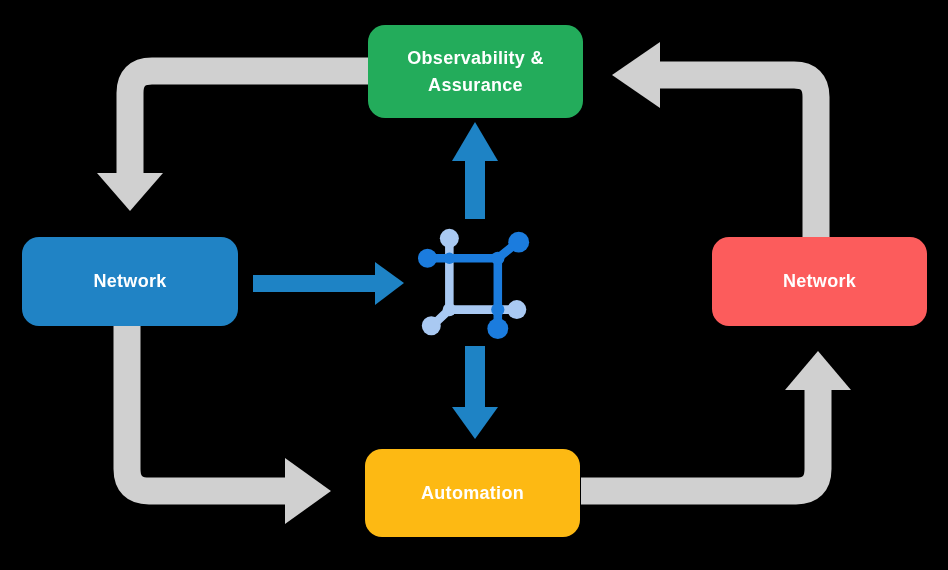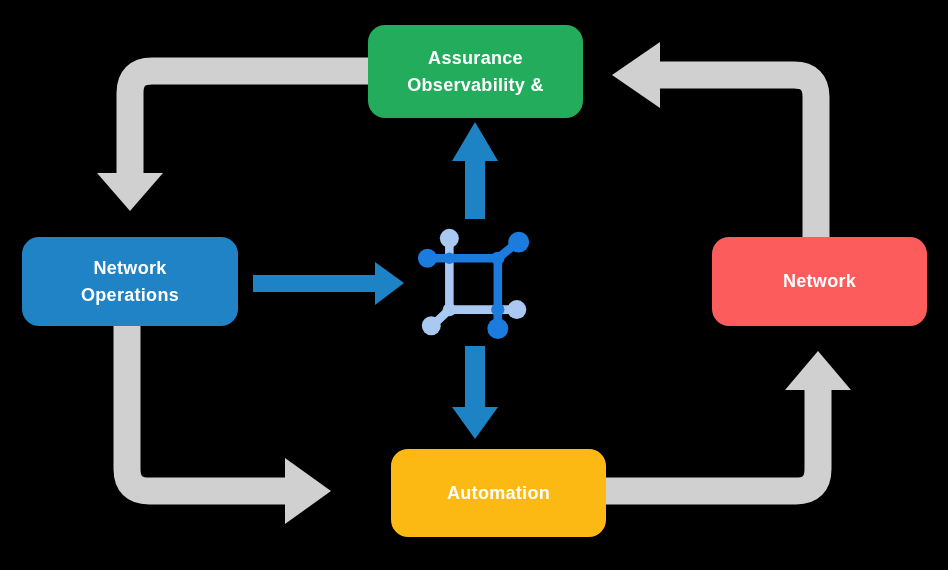--- a/index.html
+++ b/index.html
@@ -29,21 +29,21 @@
     text-align: center;
     color: #FFFFFF;
     font-size: 18px;
     font-weight: bold;
     line-height: 1.45;
     letter-spacing: 0.3px;
   }
   .node-observability { left: 368px; top: 25px;  width: 215px; height: 93px; }
   .node-operations    { left: 22px;  top: 237px; width: 216px; height: 89px; }
   .node-infrastructure{ left: 712px; top: 237px; width: 215px; height: 89px; }
-  .node-automation    { left: 365px; top: 449px; width: 215px; height: 88px; margin-left: 26px; }
+  .node-automation    { left: 365px; top: 449px; width: 215px; height: 88px; }
 
   .gray-shaft { stroke: #D0D0D0; stroke-width: 27; fill: none; }
   .gray-head  { fill: #D0D0D0; }
   .blue-fill  { fill: #1E83C5; }
 
   .icon-dark  { stroke: #1B7CDE; fill: none; }
   .icon-light { stroke: #A9C9F2; fill: none; }
   .dot-dark   { fill: #1B7CDE; }
   .dot-light  { fill: #A9C9F2; }
 
@@ -116,29 +116,28 @@
     <circle class="dot-dark" cx="84" cy="108" r="11"></circle>
 
     <circle class="dot-dark" cx="84" cy="34" r="7"></circle>
     <circle class="dot-dark" cx="84" cy="88" r="7"></circle>
     <circle class="dot-dark" cx="33" cy="34" r="6"></circle>
     <circle class="dot-light" cx="33" cy="88" r="7"></circle>
   </svg>
 
   <div class="node node-observability" style="background: rgb(35, 172, 91);">
     <div>
+      <div>Observability &amp;</div>
       <div>Assurance</div>
-      <div>Observability &amp;</div>
     </div>
   </div>
 
   <div class="node node-operations" style="background: rgb(32, 131, 197);">
     <div>
       <div>Network</div>
-      <div>Operations</div>
     </div>
   </div>
 
   <div class="node node-infrastructure" style="background: rgb(252, 92, 92);">
     <div>
       <div>Network</div>
     </div>
   </div>
 
   <div class="node node-automation" style="background: rgb(253, 185, 19);">

